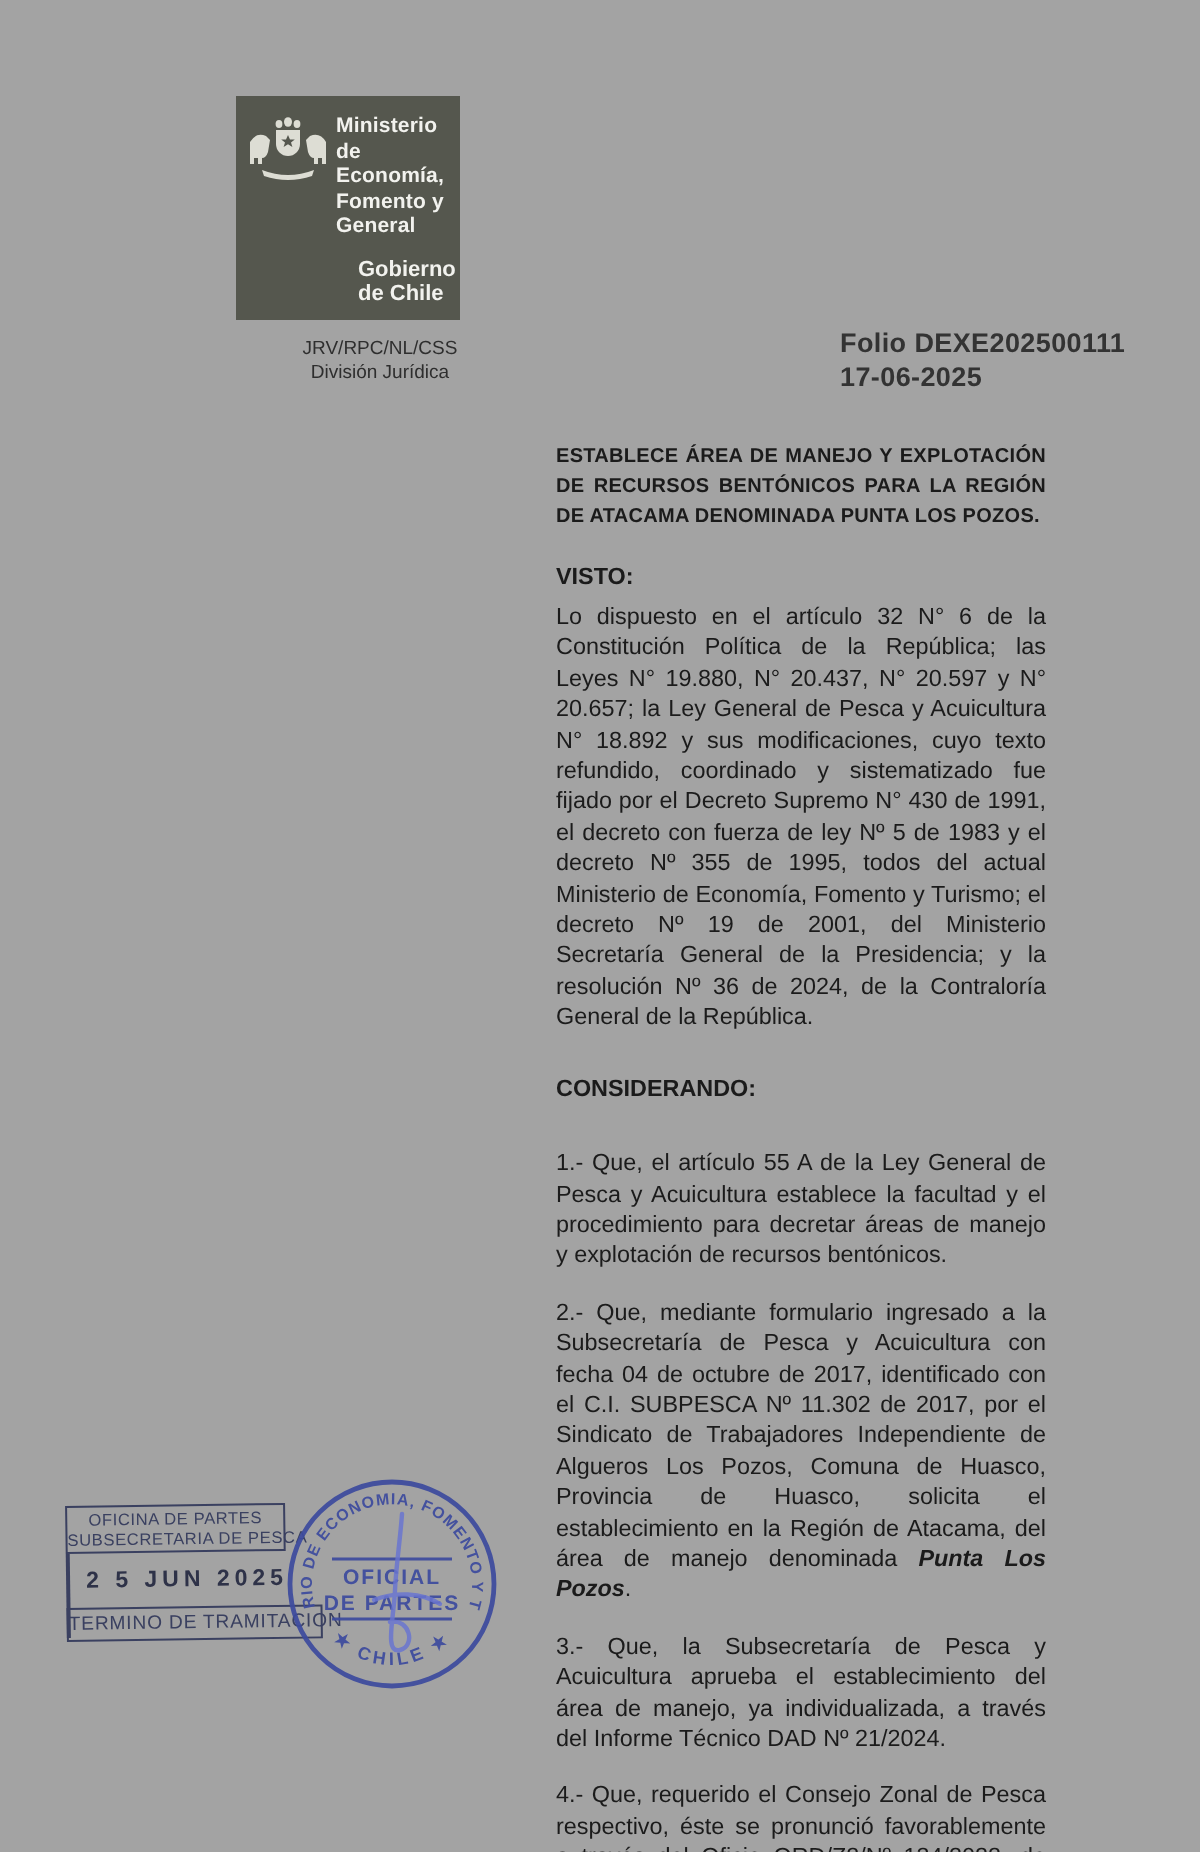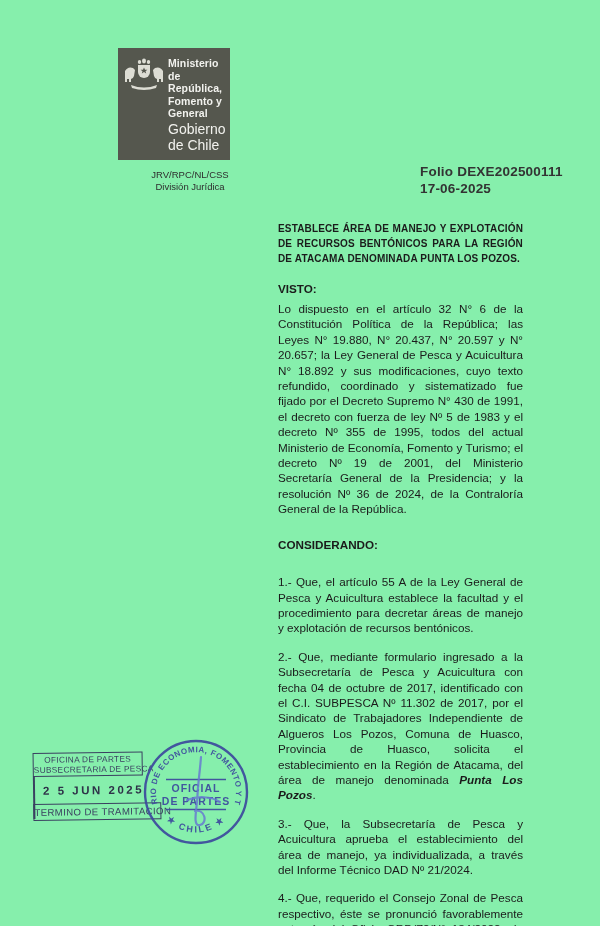--- a/index.html
+++ b/index.html
@@ -1,33 +1,33 @@
 <!DOCTYPE html>
 <html><head>
 <meta charset="utf-8">
 <style>
   html,body{margin:0;padding:0;background:#e8e8e8;}
   .page{
     position:relative;width:600px;height:926px;margin:0 auto;
-    background:#86efac;overflow:hidden;
+    background:#a3a3a3;overflow:hidden;
     font-family:"Liberation Sans",sans-serif;color:#1b1b1b;
   }
   
   .logo-box{
     position:absolute;left:118px;top:48px;width:112px;height:112px;
     background:#55574e;color:#f2f2ee;
   }
   .logo-emblem{position:absolute;left:5px;top:9px;width:42px;height:34px;}
   .ministry-name{
     position:absolute;left:50px;top:9px;font-size:10.5px;font-weight:bold;
     line-height:12.5px;letter-spacing:.1px;
   }
   .ministry-name span{display:block;}
   .gov-chile{
-    position:absolute;left:50px;bottom:7px;font-size:14px;font-weight:normal;
+    position:absolute;left:61px;bottom:7px;font-size:11px;font-weight:bold;
   }
   .logo-sub{
     position:absolute;left:88px;top:169px;width:204px;text-align:center;
     font-size:9.5px;line-height:11.5px;color:#2e2e2e;
   }
   .logo-sub div{white-space:nowrap;}
   
   .folio{
     position:absolute;left:420px;top:163px;font-weight:bold;font-size:13.5px;
     line-height:17px;color:#333;letter-spacing:.2px;
@@ -89,21 +89,21 @@
         <path d="M2 14 q3 -5 8 -3 l2 2 -1 6 q-1 3 -3 3 l0 3 -2 0 0 -3 -2 0 0 3 -2 0 z"></path>
 
         <path d="M40 14 q-3 -5 -8 -3 l-2 2 1 6 q1 3 3 3 l0 3 2 0 0 -3 2 0 0 3 2 0 z"></path>
 
         <path d="M8 28 q13 5 26 0 l-1 3 q-12 4 -24 0 z"></path>
       </g>
       <path d="M21 10.5 l1 2.2 2.4 0 -1.9 1.5 .7 2.3 -2.2 -1.4 -2.2 1.4 .7 -2.3 -1.9 -1.5 2.4 0 z" fill="#55574e"></path>
     </svg>
     <div class="ministry-name">
       <span>Ministerio de</span>
-      <span>República,</span>
+      <span>Economía,</span>
       <span>Fomento y</span>
       <span>General</span>
     </div>
     <div class="gov-chile">Gobierno de Chile</div>
   </div>
 
   <div class="logo-sub">
     <div>JRV/RPC/NL/CSS</div>
     <div>División Jurídica</div>
   </div>

